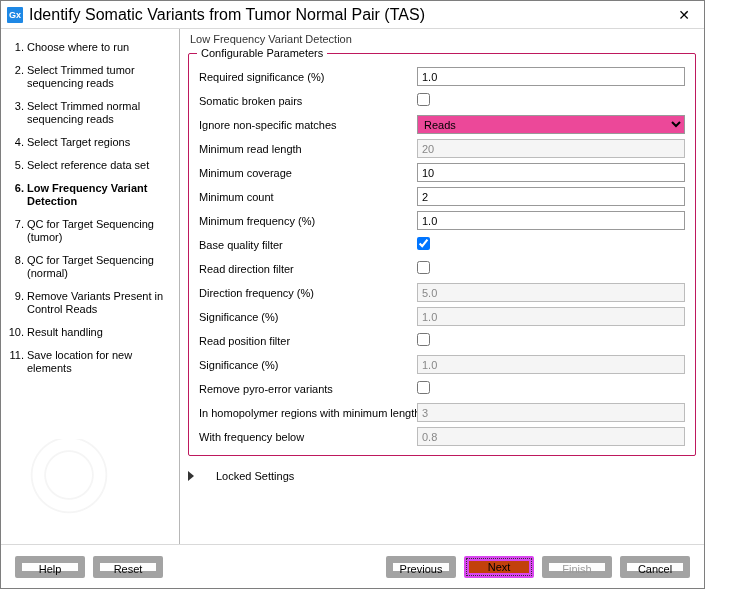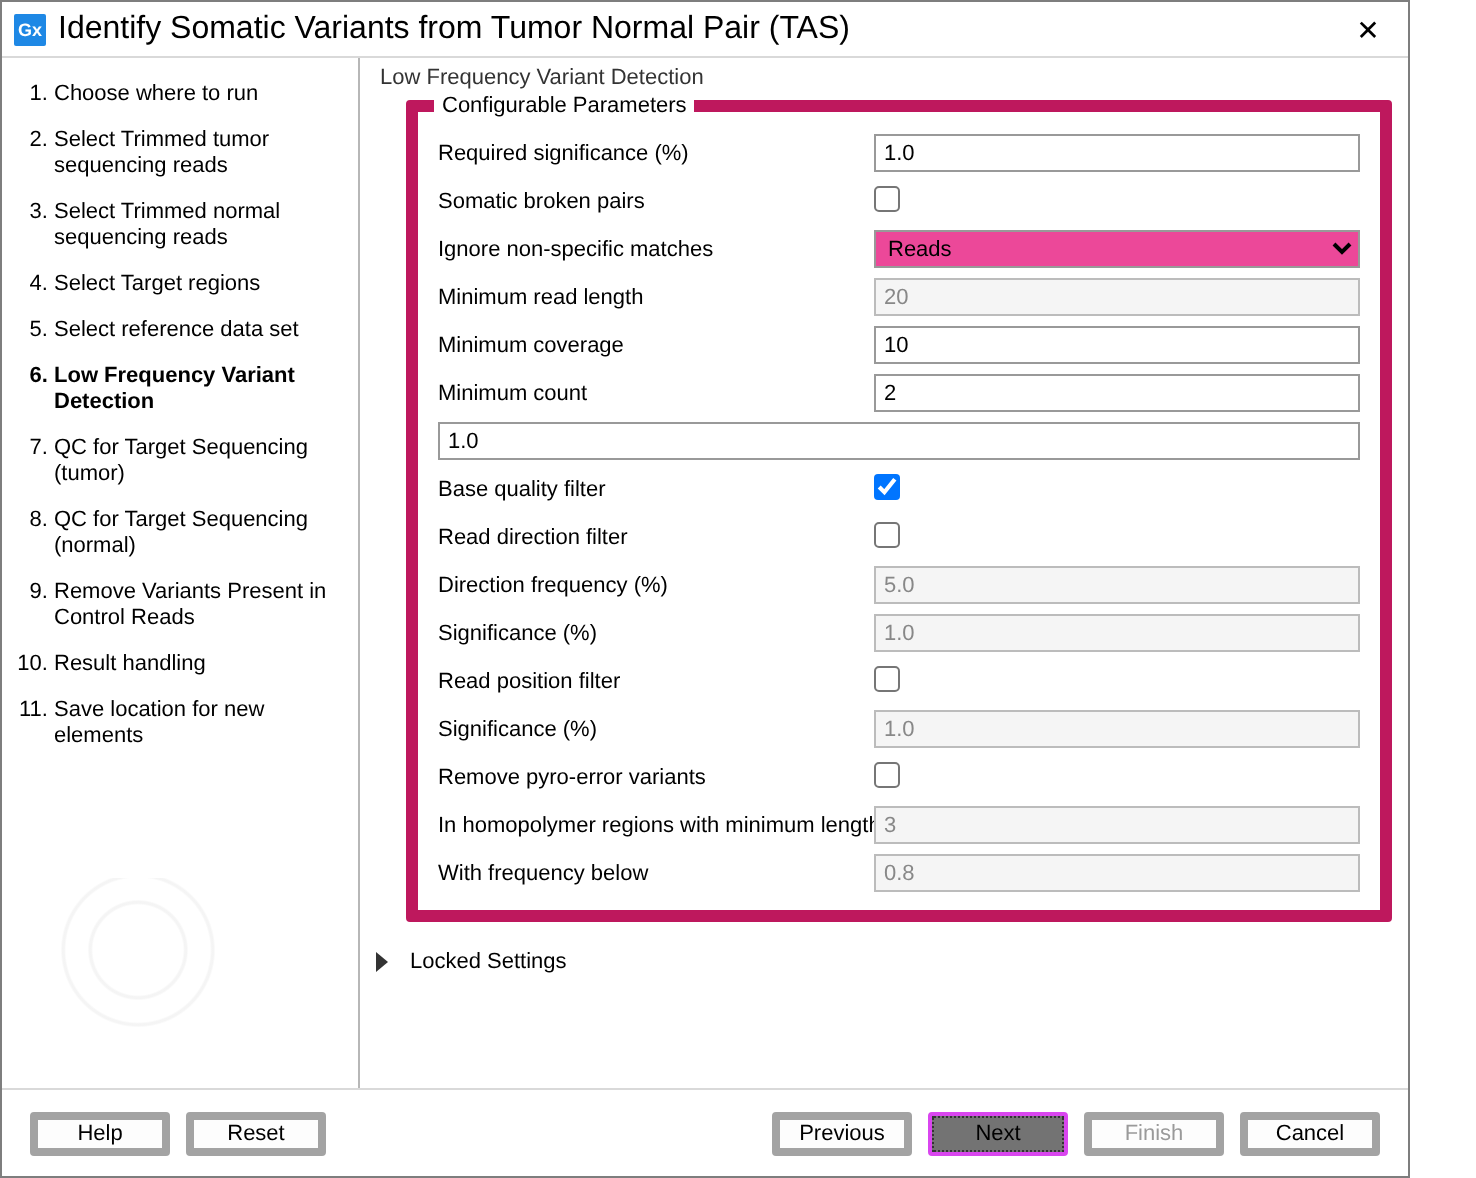--- a/index.html
+++ b/index.html
@@ -12,37 +12,37 @@
   .body-area{flex:1;display:flex;overflow:hidden}
   .sidebar{width:179px;border-right:1px solid #b7b7b7;padding:12px 10px 10px 12px;position:relative;background:#fff}
   .sidebar ol{list-style:decimal;margin-left:14px}
   .sidebar li{margin-bottom:10px;line-height:13px}
   .sidebar li.current{font-weight:bold}
   .sidebar li.future{}
   .watermark{position:absolute;bottom:15px;left:20px;width:120px;height:90px;opacity:.1;pointer-events:none;background:
     radial-gradient(circle at 40% 40%,transparent 25%,#999 26% 27%,transparent 28%,transparent 40%,#999 41% 42%,transparent 43%)}
   .main{flex:1;display:flex;flex-direction:column}
   .panel-title{padding:4px 10px 2px 10px;color:#333;font-size:11px}
-  .fieldset{border:6px solid #be185d;margin:0 8px 8px 23px;border-radius:2px}
+  .fieldset{border:1px solid #be185d;margin:0 8px 8px 8px;border-radius:2px}
   .fieldset legend{padding:0 4px;margin-left:8px}
   .params{padding:6px 10px 6px 10px}
   .row{display:flex;align-items:center;height:23px;margin-bottom:1px}
   .row .lbl{width:218px;white-space:nowrap}
   .row .ctrl{flex:1}
   input[type=text],select{width:100%;height:19px;border:1px solid #999;padding:0 4px;font-size:11px;background:#fff}
   input[type=text][disabled]{background:#f5f5f5;color:#888;border:1px solid #bcbcbc}
   select{padding:0 2px;background:#ec4899}
   input[type=checkbox]{width:13px;height:13px;margin:0}
-  .locked{display:flex;align-items:center;padding:6px 10px 8px 8px;gap:11px}
+  .locked{display:flex;align-items:center;padding:6px 10px 8px 8px;gap:22px}
   .locked .arrow{display:inline-block;width:0;height:0;border-top:5px solid transparent;border-bottom:5px solid transparent;border-left:6px solid #333}
   .footer{height:44px;border-top:1px solid #d9d9d9;display:flex;align-items:center;padding:0 14px;gap:8px}
   .footer .spacer{flex:1}
-  button.btn{width:70px;height:22px;border:4px solid #a3a3a3;background:#fdfdfd;font-size:11px;border-radius:2px;cursor:pointer}
+  button.btn{width:70px;height:22px;border:7px solid #a3a3a3;background:#fdfdfd;font-size:11px;border-radius:2px;cursor:pointer}
   button.btn[disabled]{color:#9a9a9a;cursor:default}
-  button.btn.primary{border:2px solid #d946ef;outline:1px dotted #333;outline-offset:-3px;background:#737373}
+  button.btn.primary{border:5px solid #d946ef;outline:1px dotted #333;outline-offset:-3px;background:#c2410c}
 </style>
 </head>
 <body>
 
 <div class="window">
   <div class="titlebar">
     <div class="app-icon">Gx</div>
     <div class="title-text">Identify Somatic Variants from Tumor Normal Pair (TAS)</div>
     <div class="close-btn">✕</div>
   </div>
@@ -88,20 +88,21 @@
             </div>
             <div class="row">
               <div class="lbl">Minimum coverage</div>
               <div class="ctrl"><input type="text" value="10" style=""></div>
             </div>
             <div class="row">
               <div class="lbl">Minimum count</div>
               <div class="ctrl"><input type="text" value="2" style=""></div>
             </div>
             <div class="row">
+              <div class="lbl">Minimum frequency (%)</div>
               <div class="ctrl"><input type="text" value="1.0" style=""></div>
             </div>
             <div class="row">
               <div class="lbl">Base quality filter</div>
               <div class="ctrl"><input type="checkbox" checked="" style=""></div>
             </div>
             <div class="row">
               <div class="lbl">Read direction filter</div>
               <div class="ctrl"><input type="checkbox" style=""></div>
             </div>

